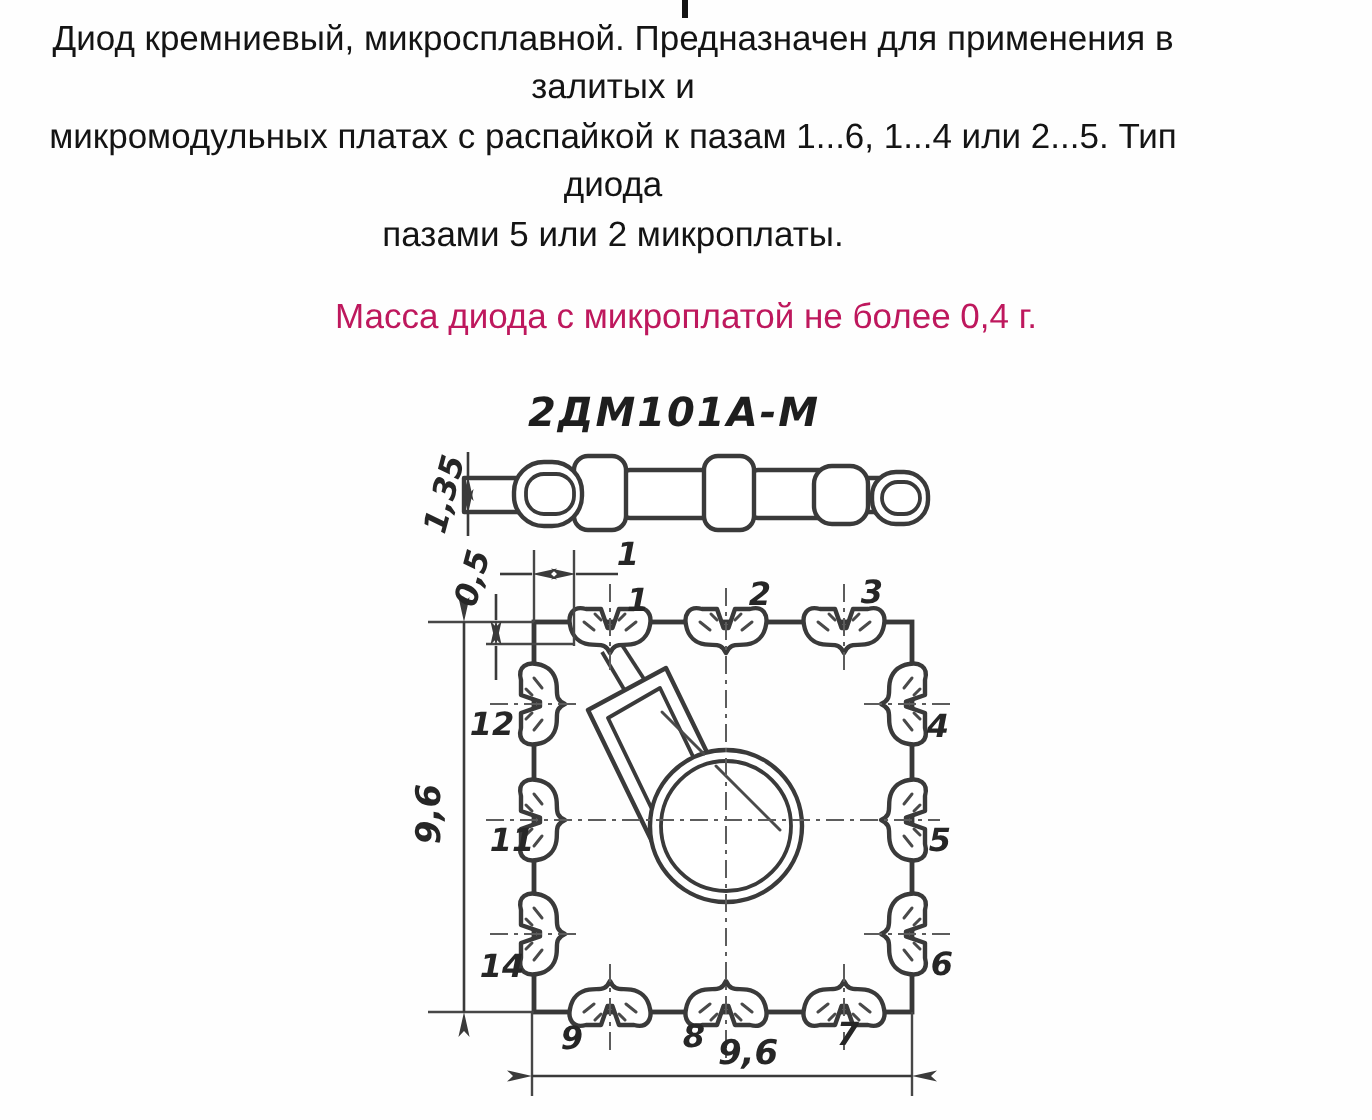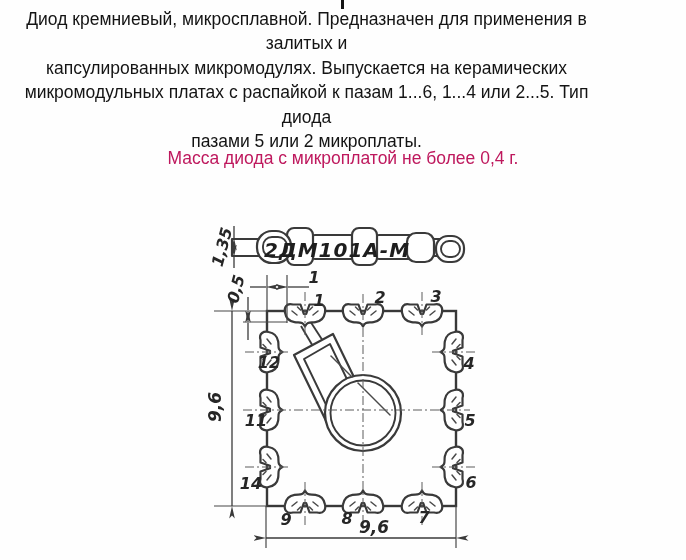--- a/index.html
+++ b/index.html
@@ -10,42 +10,41 @@
         font:17.5px/24.4px "Liberation Sans",sans-serif;color:#141414;}
   .mass{position:absolute;top:146px;left:0;width:686px;text-align:center;
         font:17.5px/24px "Liberation Sans",sans-serif;color:#be185d;}
   svg{position:absolute;left:0;top:0;}
   .lbl{position:absolute;font:italic 600 16px "DejaVu Sans",sans-serif;color:#262626;
        white-space:nowrap;transform:translate(-50%,-50%);}
   .lbl.big{font-size:17px;}
   .rot90{transform:translate(-50%,-50%) rotate(-90deg);}
   .rot75{transform:translate(-50%,-50%) rotate(-75deg);}
   .fig-title{position:absolute;font:italic 700 20px "DejaVu Sans",sans-serif;
-       letter-spacing:1px;color:#1e1e1e;transform:translate(-50%,-50%);white-space:nowrap;margin-top:44px;}
+       letter-spacing:1px;color:#1e1e1e;transform:translate(-50%,-50%);white-space:nowrap;}
   
   .s2{stroke:#3a3a3a;stroke-width:2.2;fill:#fff;stroke-linejoin:round;}
   .s2n{stroke:#3a3a3a;stroke-width:1.9;fill:none;stroke-linejoin:round;}
   .sq{stroke:#383838;stroke-width:2.4;fill:none;}
   .sd{stroke:#4a4a4a;stroke-width:1.5;fill:none;stroke-linecap:round;}
   .thin{stroke:#474747;stroke-width:1.2;fill:none;}
   .cl{stroke:#5c5c5c;stroke-width:1;stroke-dasharray:9 3 2 3;fill:none;}
   .dim2{stroke:#3a3a3a;stroke-width:1.3;fill:none;
         marker-start:url(#arr);marker-end:url(#arr);}
   .dime{stroke:#3a3a3a;stroke-width:1.3;fill:none;marker-end:url(#arr);}
 </style>
 </head>
 <body>
 
 <div class="page">
 
   <div class="tick"></div>
 
   <div class="desc">
     <div>Диод кремниевый, микросплавной. Предназначен для применения в залитых и</div>
-    <div>капсулированных микромодулях. Выпускается на керамических</div>
     <div>микромодульных платах с распайкой к пазам 1...6, 1...4 или 2...5. Тип диода</div>
     <div>пазами 5 или 2 микроплаты.</div>
   </div>
 
   <div class="mass">Масса диода с микроплатой не более 0,4 г.</div>
 
   <svg width="686" height="560" viewBox="0 0 686 560">
     <defs>
       <marker id="arr" viewBox="0 0 13 8" refX="0.5" refY="4" markerWidth="13" markerHeight="8" orient="auto-start-reverse" markerUnits="userSpaceOnUse">
         <path d="M0.5,4 L13,6.8 L10,4 L13,1.2 Z" fill="#3a3a3a"></path>
@@ -144,15 +143,15 @@
   <span class="lbl" style="left:380px;top:297px;">2</span>
   <span class="lbl" style="left:436px;top:296px;">3</span>
   <span class="lbl" style="left:469px;top:363px;">4</span>
   <span class="lbl" style="left:470px;top:420px;">5</span>
   <span class="lbl" style="left:471px;top:482px;">6</span>
   <span class="lbl" style="left:424px;top:517px;">7</span>
   <span class="lbl" style="left:347px;top:518px;">8</span>
   <span class="lbl" style="left:286px;top:519px;">9</span>
   <span class="lbl" style="left:251px;top:483px;">14</span>
   <span class="lbl" style="left:256px;top:420px;font-style:italic;">11</span>
-  <span class="lbl" style="left:269px;top:362px;text-align:center;">12</span>
+  <span class="lbl" style="left:246px;top:362px;text-align:center;">12</span>
 
 </div>
 
 </body></html>

